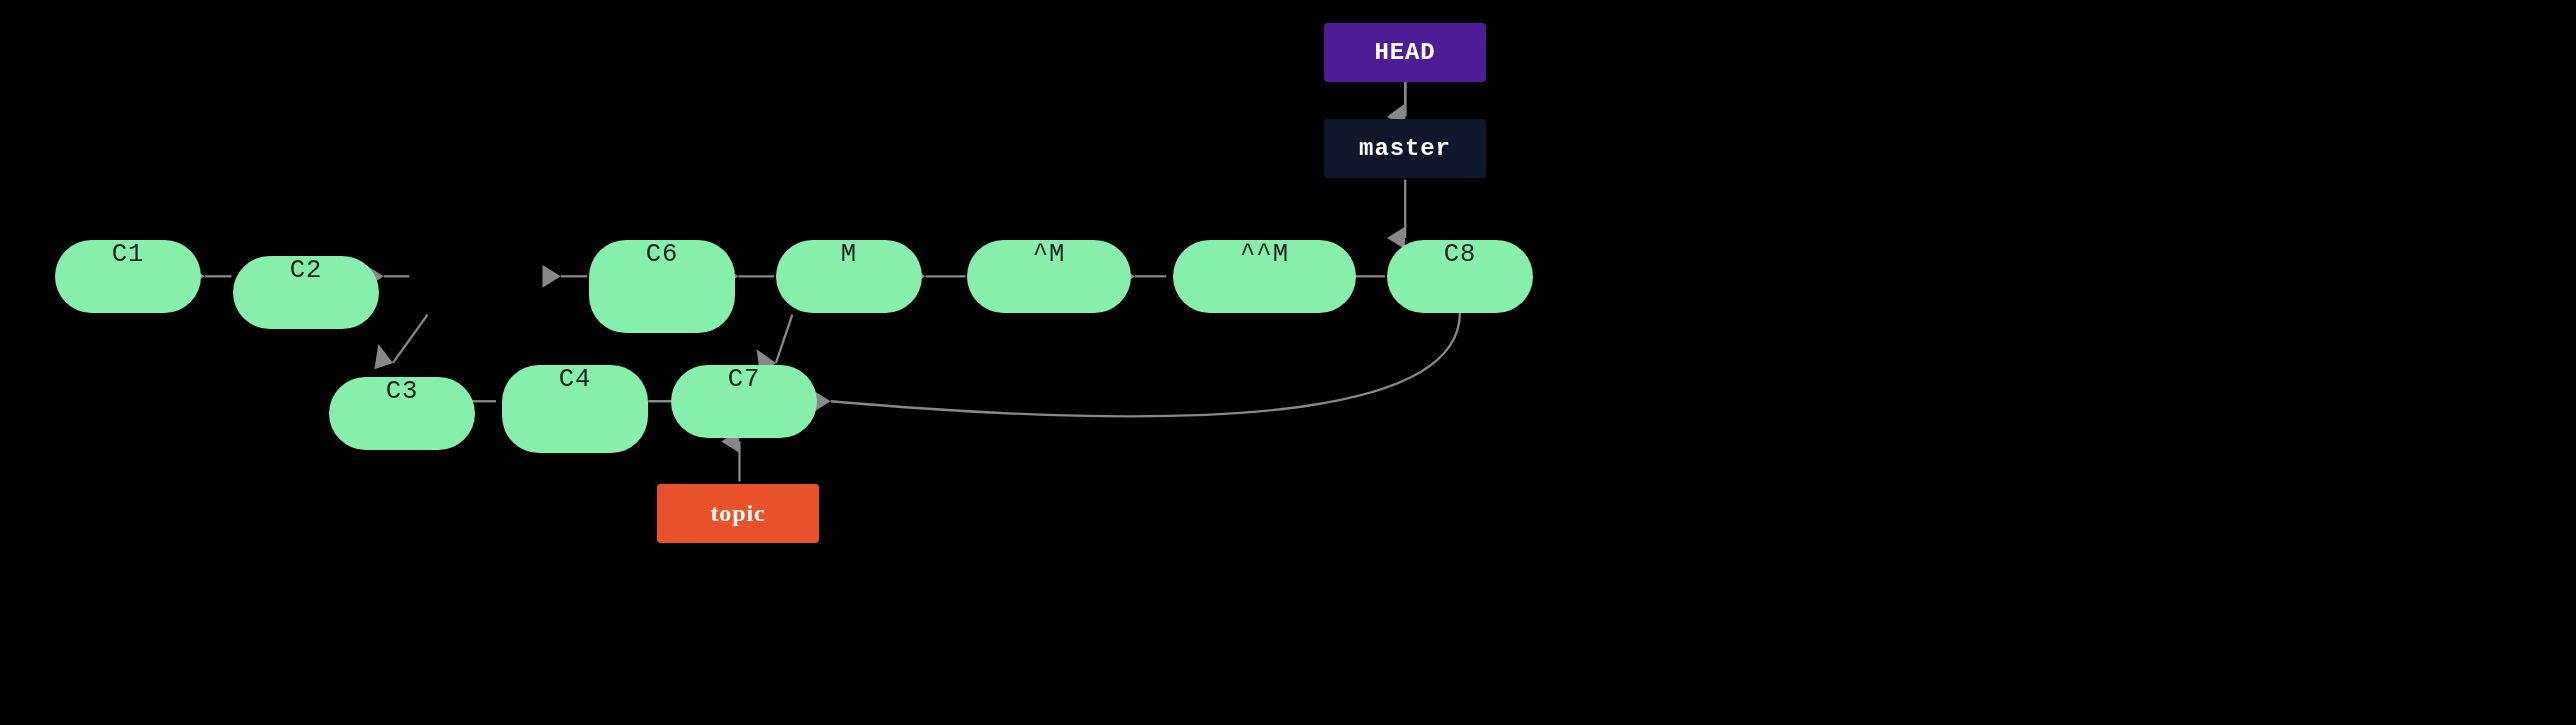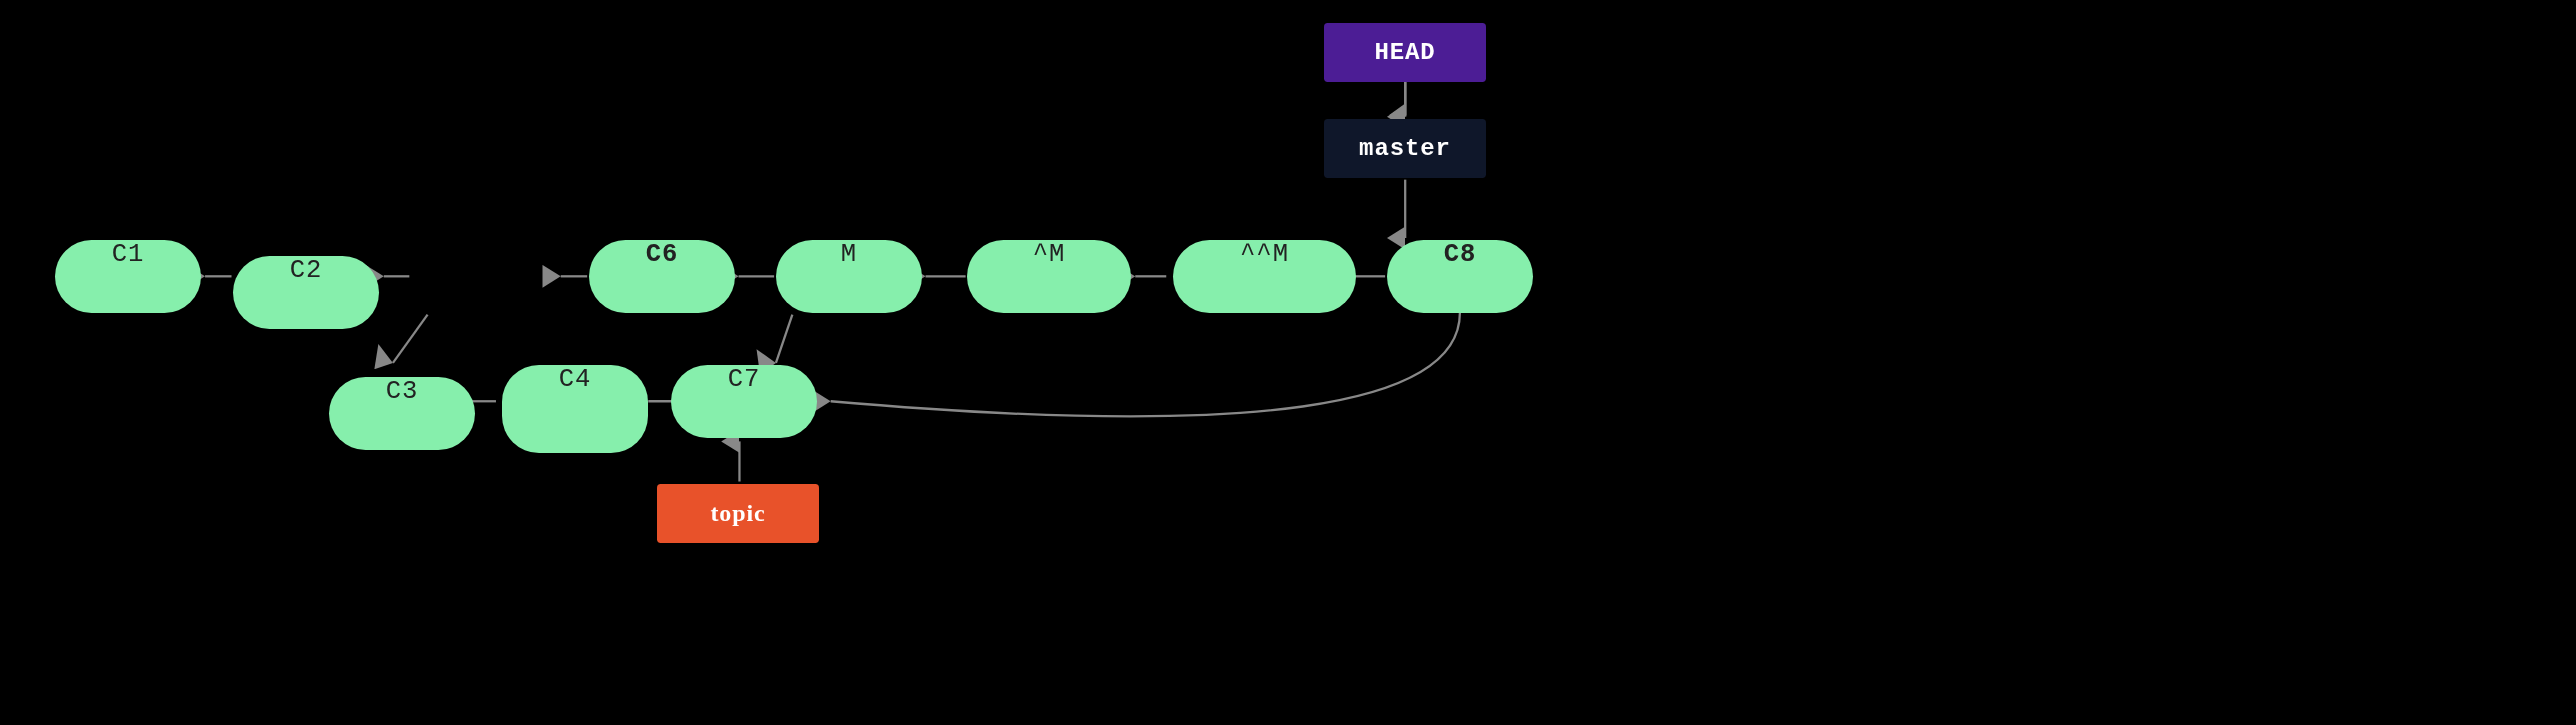--- a/index.html
+++ b/index.html
@@ -135,33 +135,33 @@
       </marker>
     </defs>
   </svg>
 
   <div class="node" style="left:55px; top:240px; width:146px; height:73px;">
     <span>C1</span>
   </div>
   <div class="node" style="left:233px; top:256px; width:146px; height:73px;">
     <span>C2</span>
   </div>
-  <div class="node" style="left:589px; top:240px; width:146px; height:73px;font-weight:bold;">
+  <div class="node" style="left:589px; top:240px; width:146px; height:93px;">
     <span>C6</span>
   </div>
   <div class="node" style="left:776px; top:240px; width:146px; height:73px;">
     <span>M</span>
   </div>
   <div class="node" style="left:967px; top:240px; width:164px; height:73px;">
     <span>^M</span>
   </div>
   <div class="node" style="left:1173px; top:240px; width:183px; height:73px;">
     <span>^^M</span>
   </div>
-  <div class="node" style="left:1387px; top:240px; width:146px; height:73px;font-weight:bold;">
+  <div class="node" style="left:1387px; top:240px; width:146px; height:73px;">
     <span>C8</span>
   </div>
 
   <div class="node" style="left:329px; top:365px; width:146px; height:73px;margin-top:12px;">
     <span>C3</span>
   </div>
   <div class="node" style="left:502px; top:365px; width:146px; height:88px;">
     <span>C4</span>
   </div>
   <div class="node" style="left:671px; top:365px; width:146px; height:73px;">

